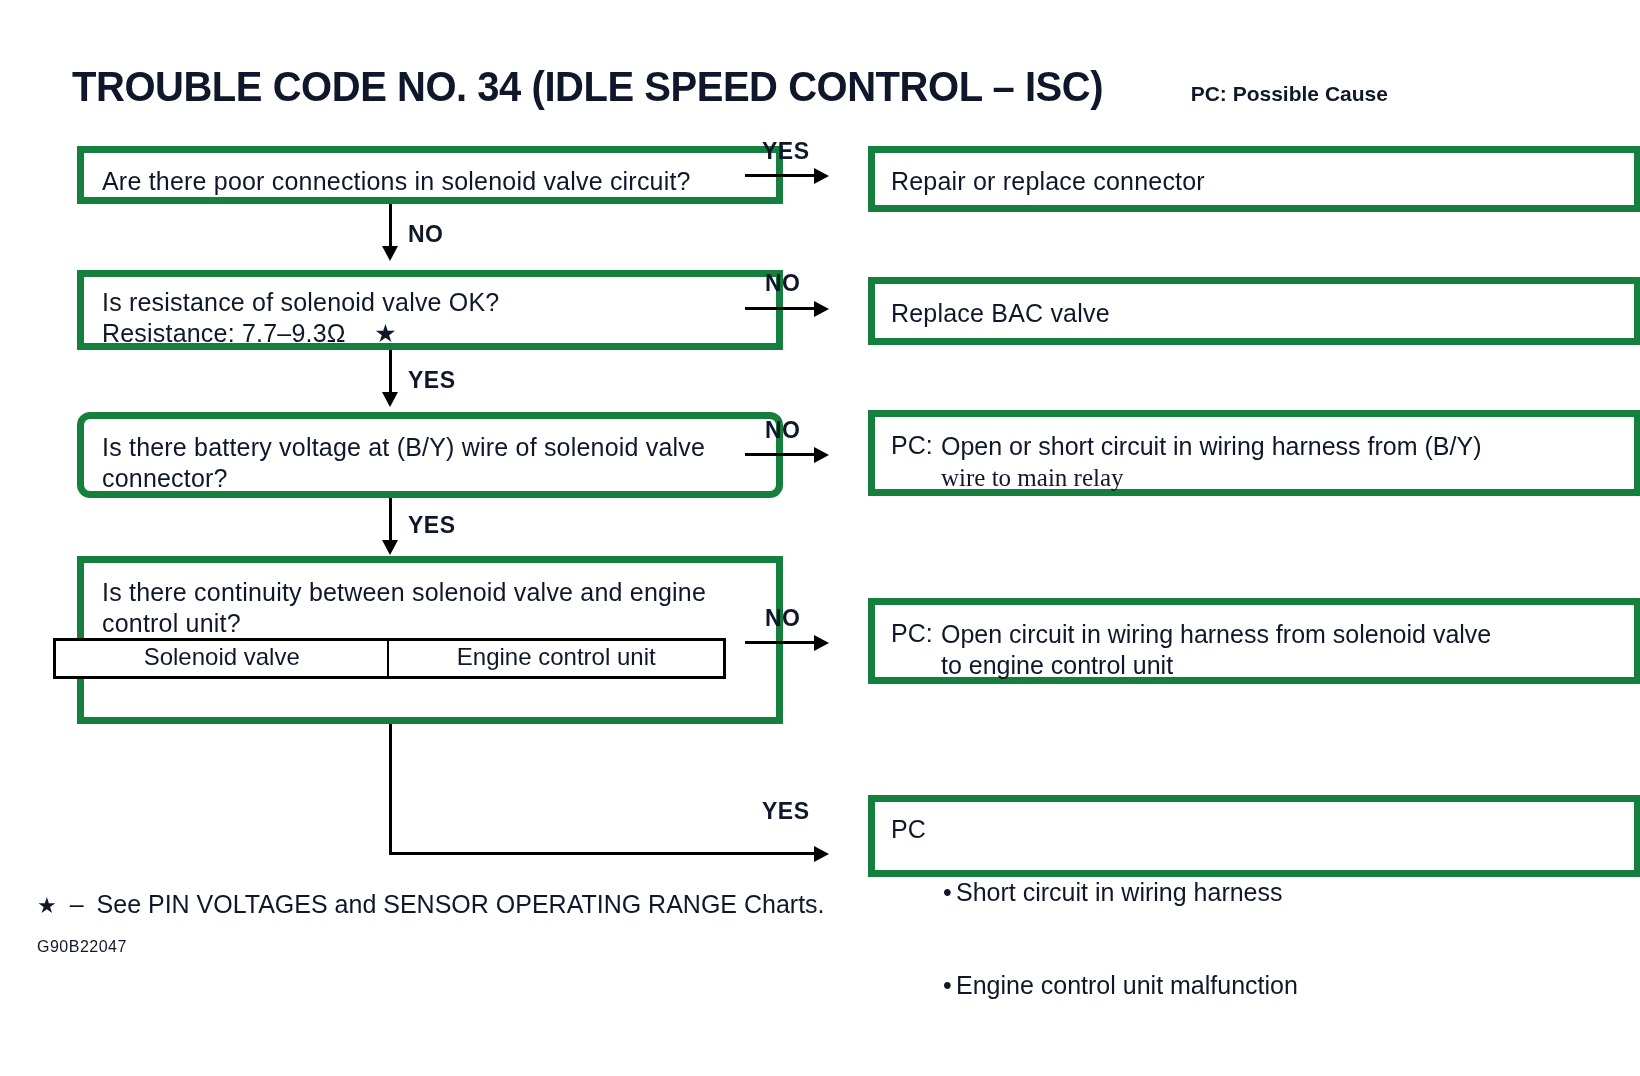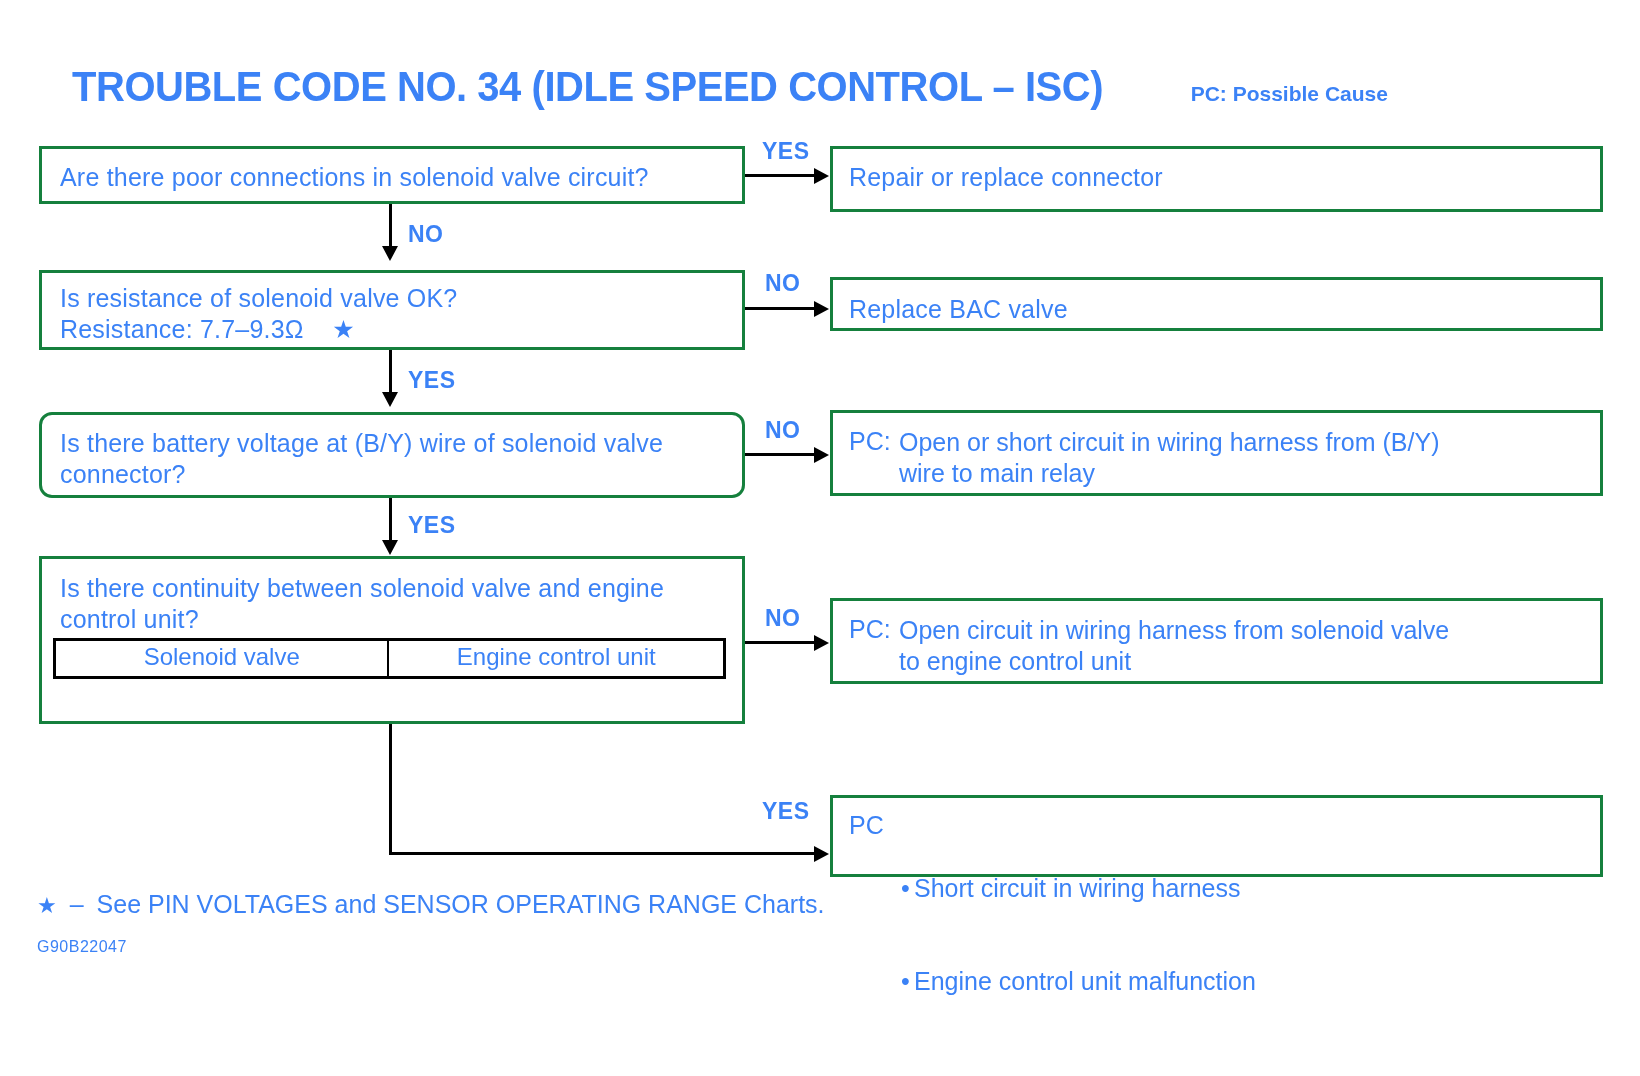--- a/index.html
+++ b/index.html
@@ -6,21 +6,21 @@
     margin: 0;
     padding: 0;
     background: #ffffff;
   }
   #page {
     position: relative;
     width: 1640px;
     height: 1076px;
     background: #ffffff;
     font-family: "Liberation Sans", sans-serif;
-    color: #3b82f6;
+    color: #0f172a;
     overflow: hidden;
   }
 
   
   #title-row {
     position: absolute;
     left: 72px;
     top: 62px;
     white-space: nowrap;
   }
@@ -40,23 +40,24 @@
     display: inline-block;
     vertical-align: baseline;
     margin-left: 10px;
     position: relative;
     top: 0px;
   }
 
   
   .box {
     position: absolute;
-    border: 3px solid #15803d;
+    border: 7px solid #15803d;
     box-sizing: border-box;
     background: #fff;
+    margin-left: 38px;
   }
   .box-text {
     position: absolute;
     font-size: 25px;
     line-height: 31px;
     letter-spacing: 0.2px;
     white-space: pre;
   }
 
   
@@ -216,28 +217,28 @@
 
   <div class="vline" style="left:389px; top:724px; height:131px;"></div>
   <div class="hline" style="left:389px; top:852px; width:428px;"></div>
   <div class="arrow-right" style="left:814px; top:846px;"></div>
   <div class="branch-label" style="left:762px; top:798px;">YES</div>
 
   <div class="box" style="left:830px; top:146px; width:773px; height:66px;">
     <div class="box-text" style="left:16px; top:13px;">Repair or replace connector</div>
   </div>
 
-  <div class="box" style="left:830px; top:277px; width:773px; height:54px;">
+  <div class="box" style="left:830px; top:277px; width:773px; height:68px;">
     <div class="box-text" style="left:16px; top:14px;">Replace BAC valve</div>
   </div>
 
   <div class="box" style="left:830px; top:410px; width:773px; height:86px;">
     <div class="pc-label" style="left:16px; top:14px;">PC:</div>
     <div class="pc-body" style="left:66px; top:14px;">Open or short circuit in wiring harness from (B/Y)</div>
-    <div class="pc-body" style="left:66px; top:45px;">wire to main relay</div>
+    <div class="pc-body" style="left:66px; top:45px;font-family:Liberation Serif, serif;">wire to main relay</div>
   </div>
 
   <div class="box" style="left:830px; top:598px; width:773px; height:86px;">
     <div class="pc-label" style="left:16px; top:14px;">PC:</div>
     <div class="pc-body" style="left:66px; top:14px;">Open circuit in wiring harness from solenoid valve</div>
     <div class="pc-body" style="left:66px; top:45px;">to engine control unit</div>
   </div>
 
   <div class="box" style="left:830px; top:795px; width:773px; height:82px;">
     <div class="pc-label" style="left:16px; top:13px;">PC</div>

